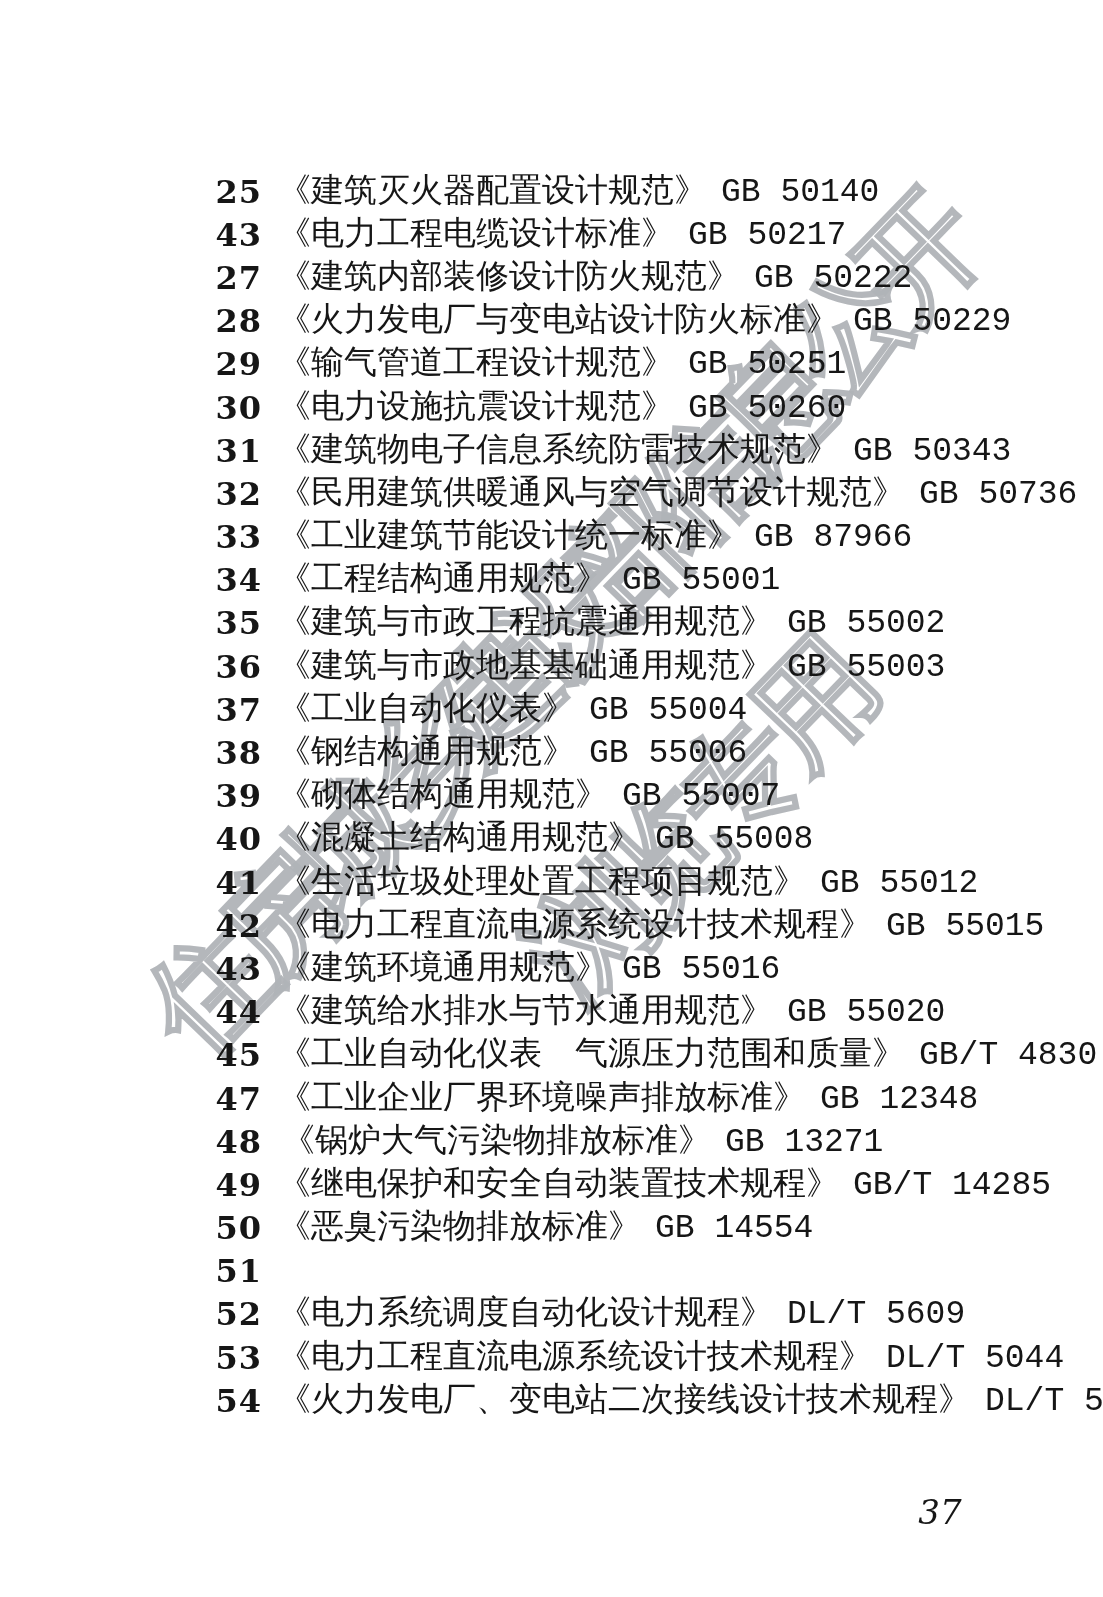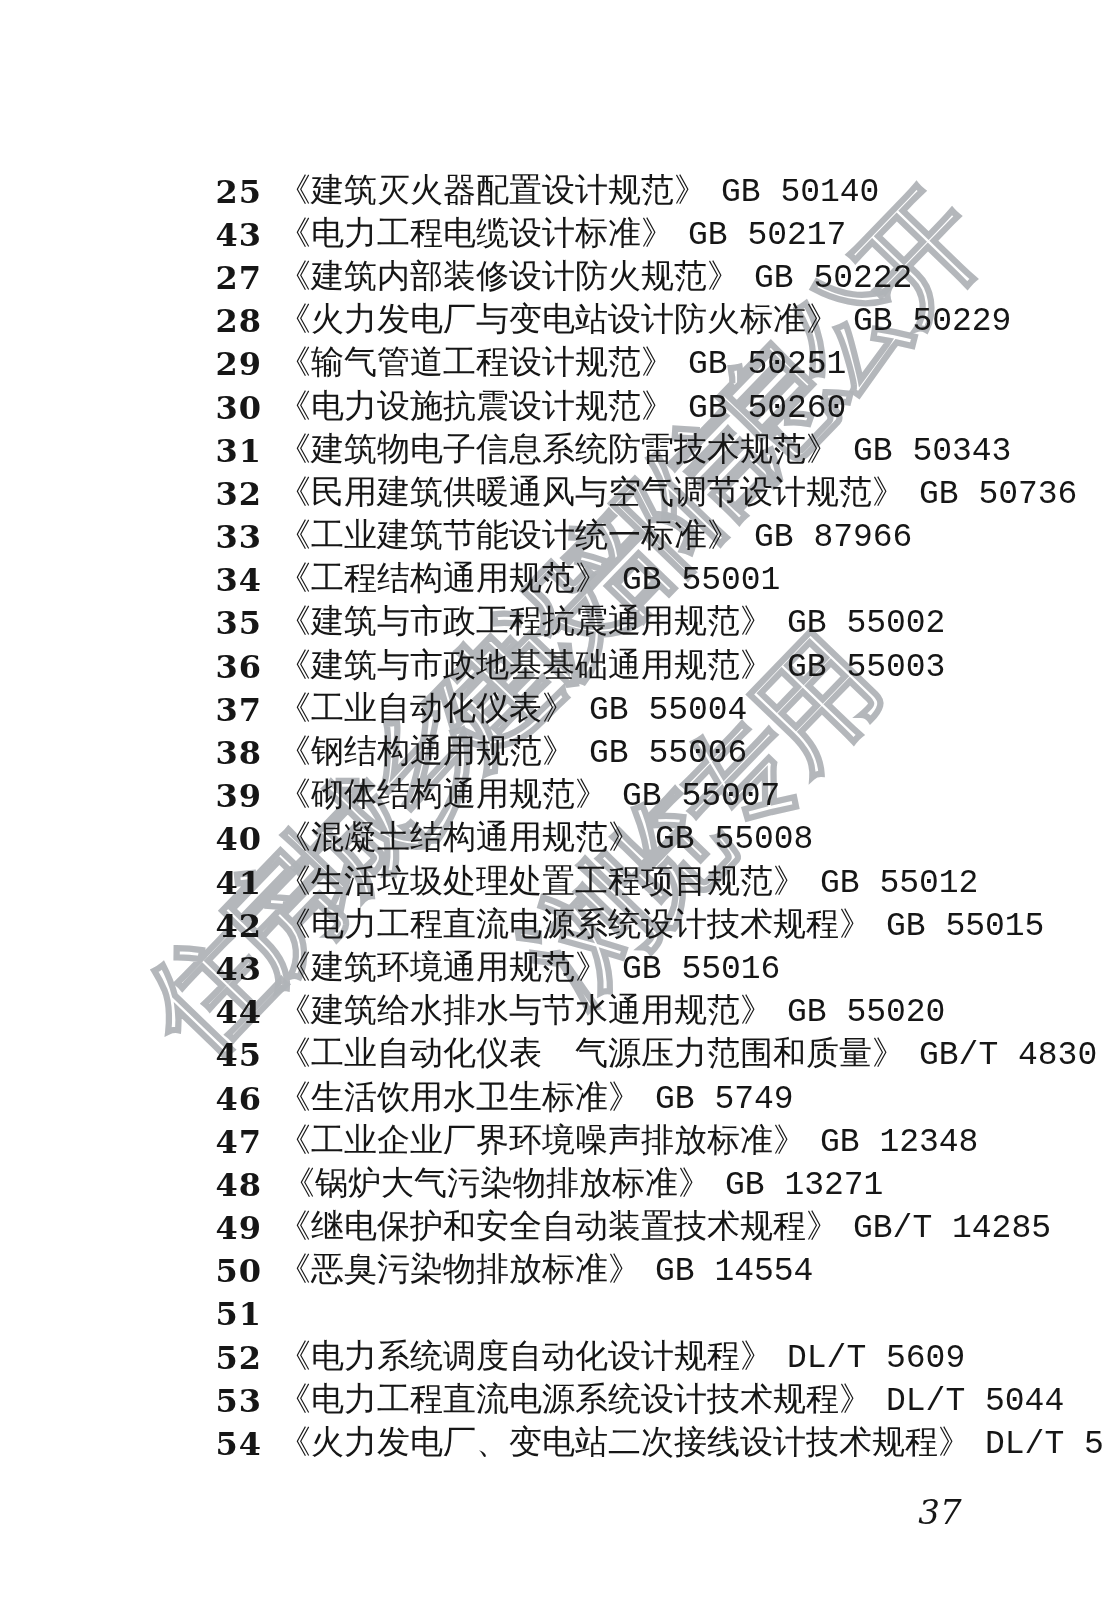--- a/index.html
+++ b/index.html
@@ -183,24 +183,20 @@
       </div>
       <div class="row">
         <span class="num">44</span>
         <span class="text"><span class="title">《建筑给水排水与节水通用规范》</span><span class="code">GB 55020</span></span>
       </div>
       <div class="row">
         <span class="num">45</span>
         <span class="text"><span class="title">《工业自动化仪表　气源压力范围和质量》</span><span class="code">GB/T 4830</span></span>
       </div>
       <div class="row">
-        <span class="num">46</span>
-        <span class="text"><span class="title">《生活饮用水卫生标准》</span><span class="code">GB 5749</span></span>
-      </div>
-      <div class="row">
         <span class="num">47</span>
         <span class="text"><span class="title">《工业企业厂界环境噪声排放标准》</span><span class="code">GB 12348</span></span>
       </div>
       <div class="row indent">
         <span class="num">48</span>
         <span class="text"><span class="title">《锅炉大气污染物排放标准》</span><span class="code">GB 13271</span></span>
       </div>
       <div class="row">
         <span class="num">49</span>
         <span class="text"><span class="title">《继电保护和安全自动装置技术规程》</span><span class="code">GB/T 14285</span></span>

